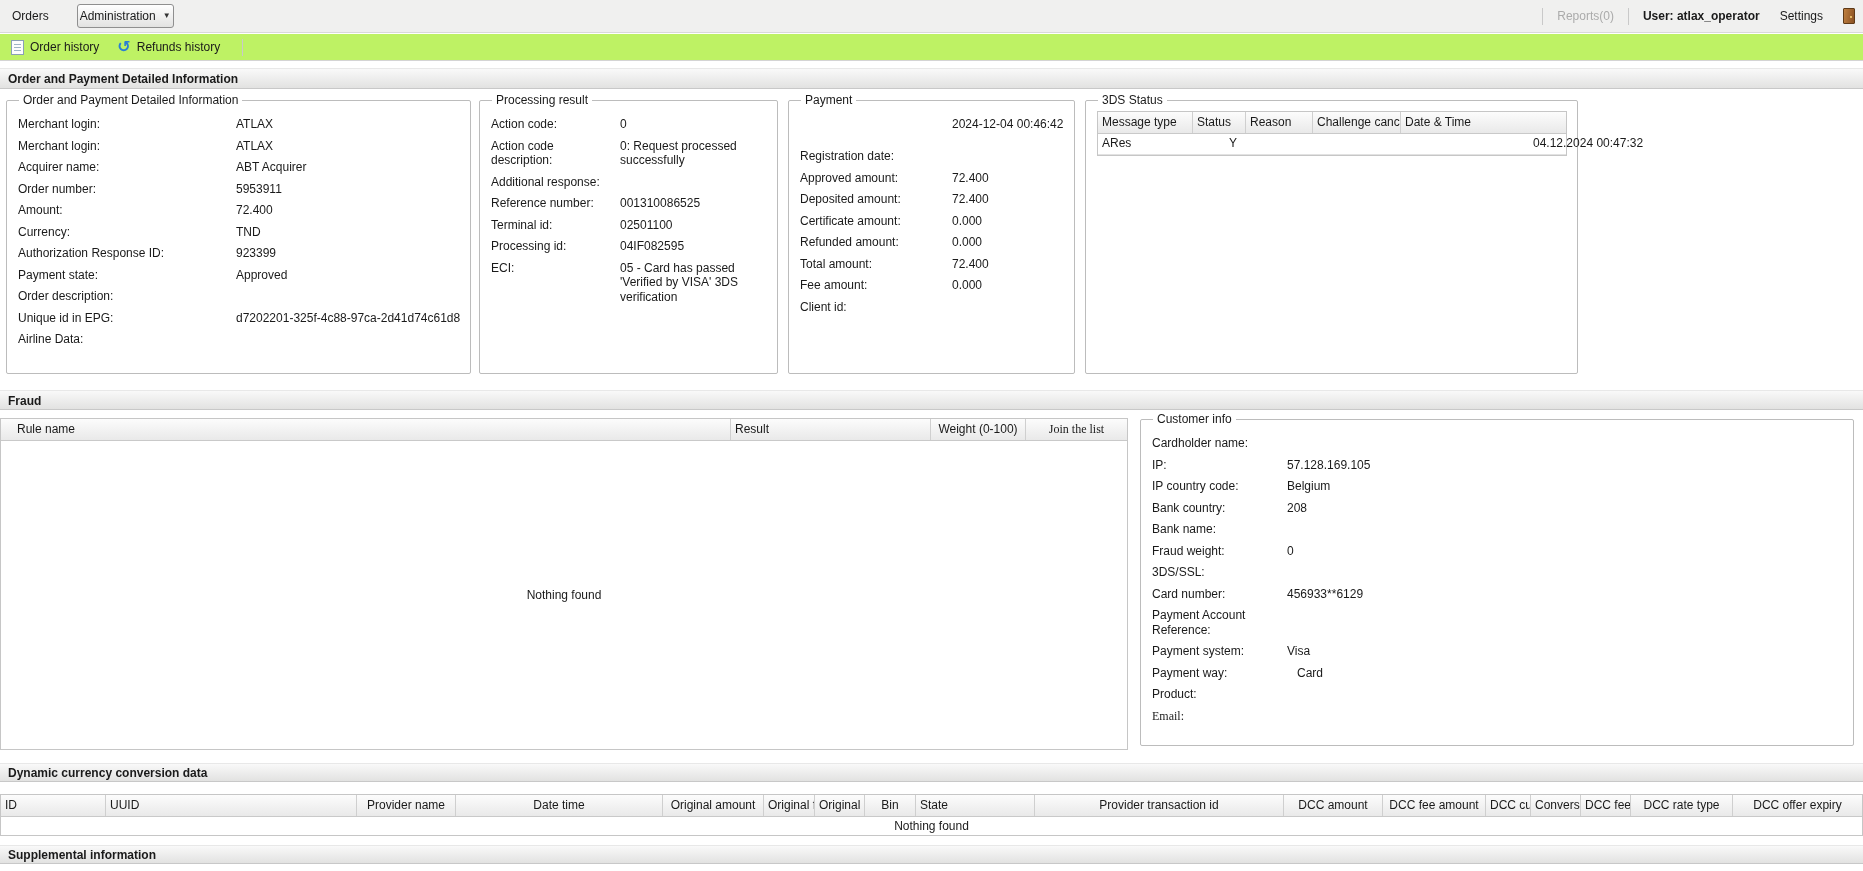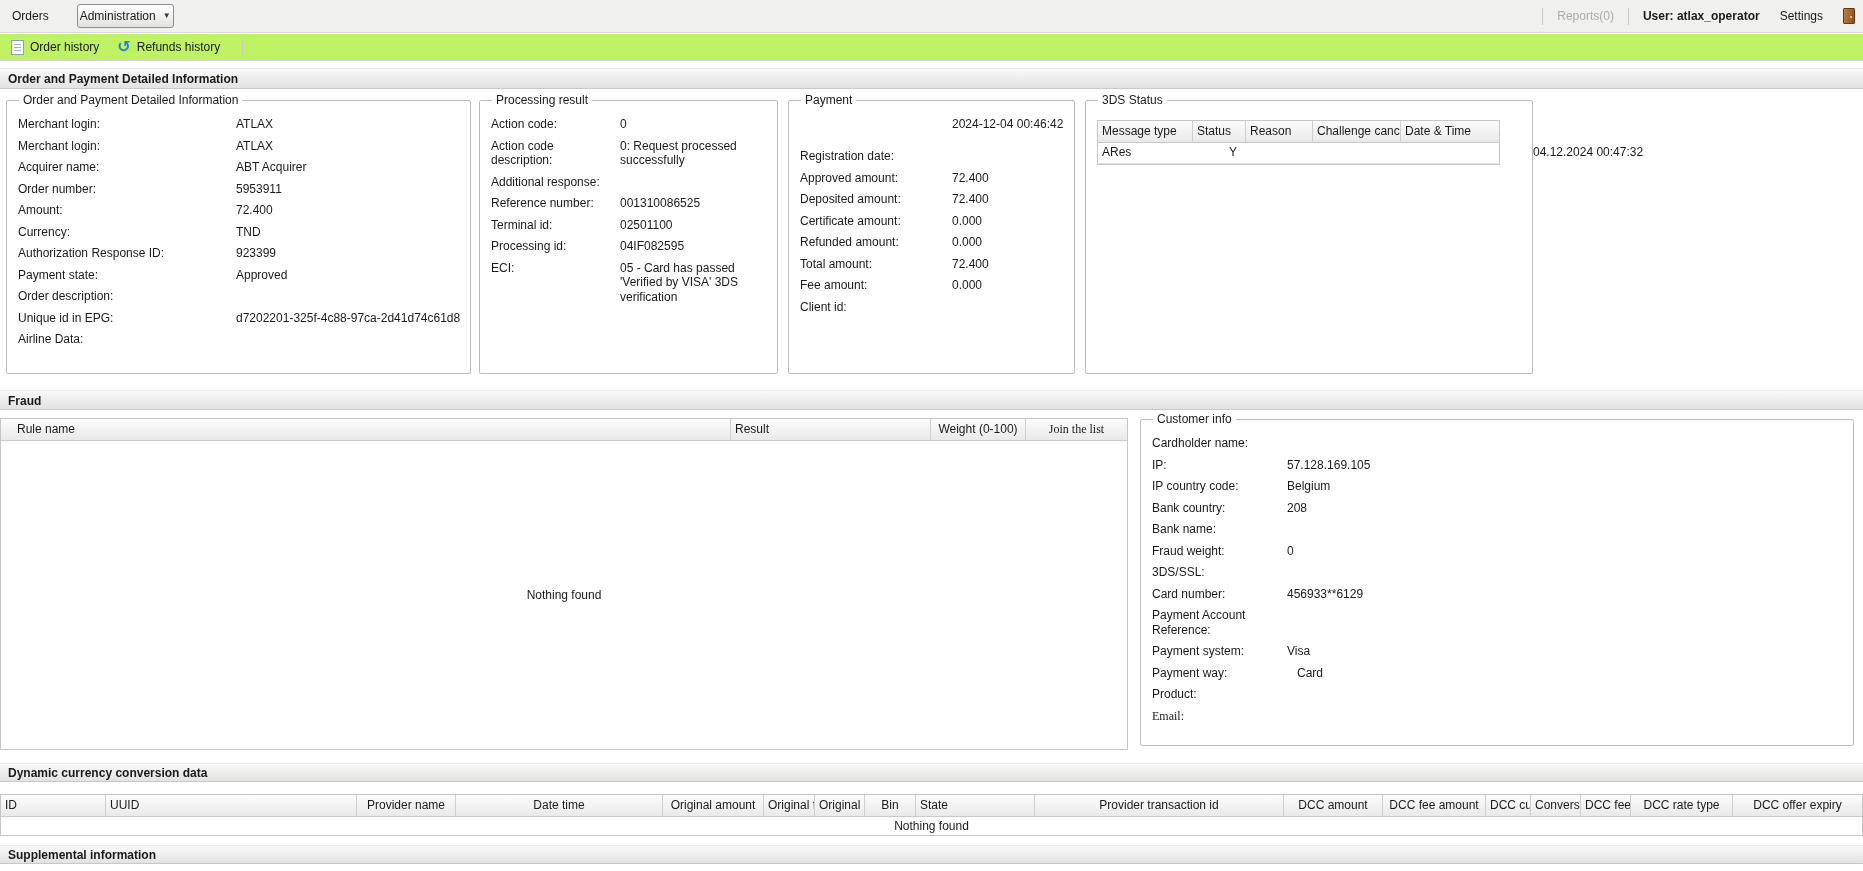--- a/index.html
+++ b/index.html
@@ -56,21 +56,21 @@
   .th { height:21px; line-height:20px; padding:0 4px; border-right:1px solid #cfcfcf;
         overflow:hidden; white-space:nowrap; flex:none; }
   .th:last-child { border-right:none; }
   .tr { display:flex; border-bottom:1px solid #e2e2e2;gap:32px; }
   .td { height:20px; line-height:19px; padding:0 4px; overflow:hidden; white-space:nowrap; flex:none; }
   .tbody-empty { display:flex; align-items:center; justify-content:center; }
   #fraud-table { position:absolute; left:0; top:418px; width:1128px; }
   #fraud-table .tbody-empty { height:308px; }
   #dcc-table { position:absolute; left:0; top:794px; width:1863px; }
   #dcc-table .tbody-empty { height:18px; }
-  #threeds-table { margin-top:9px; width:403px; }
+  #threeds-table { width:470px; }
 </style>
 </head>
 <body>
 
 <div id="page">
 
   <div class="topbar">
     <span class="menu-item">Orders</span>
     <button class="admin-btn">
       <span>Administration</span>

